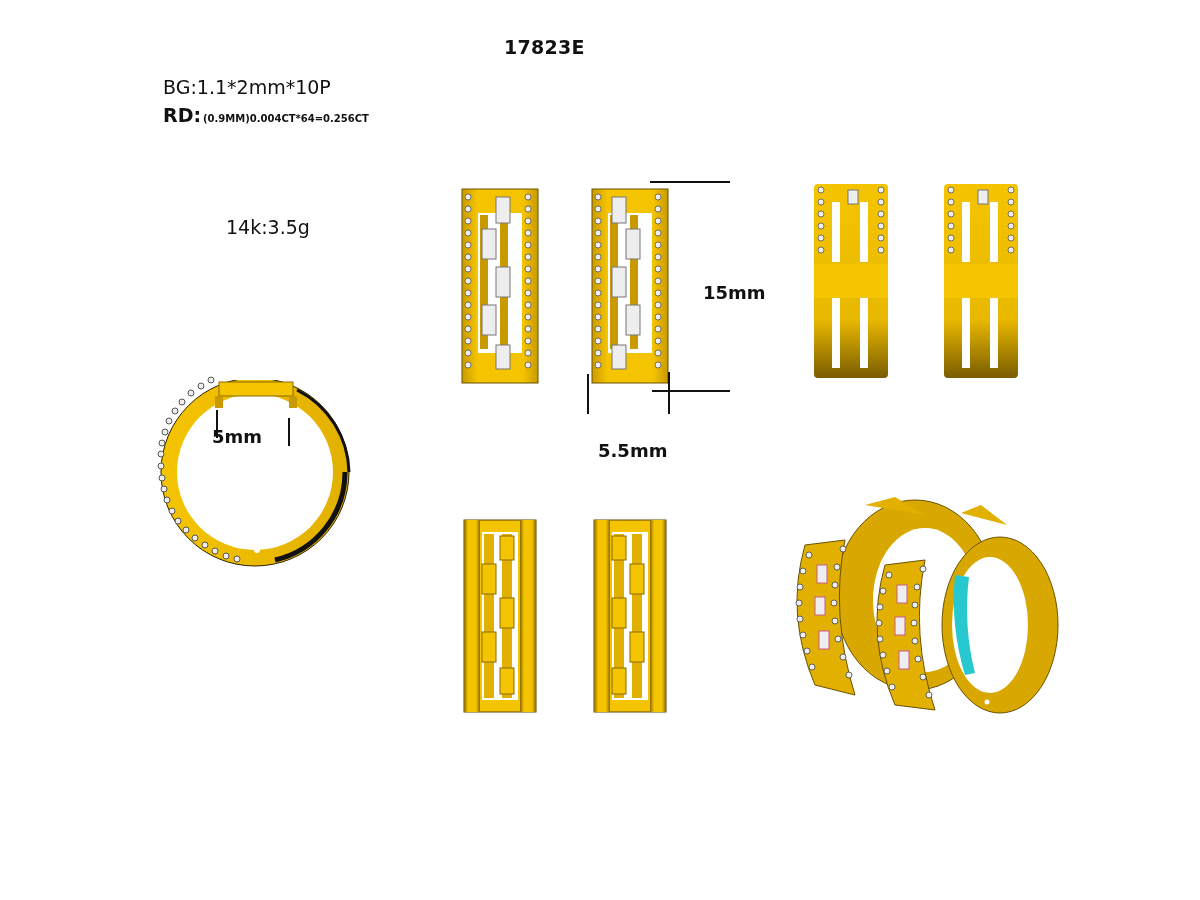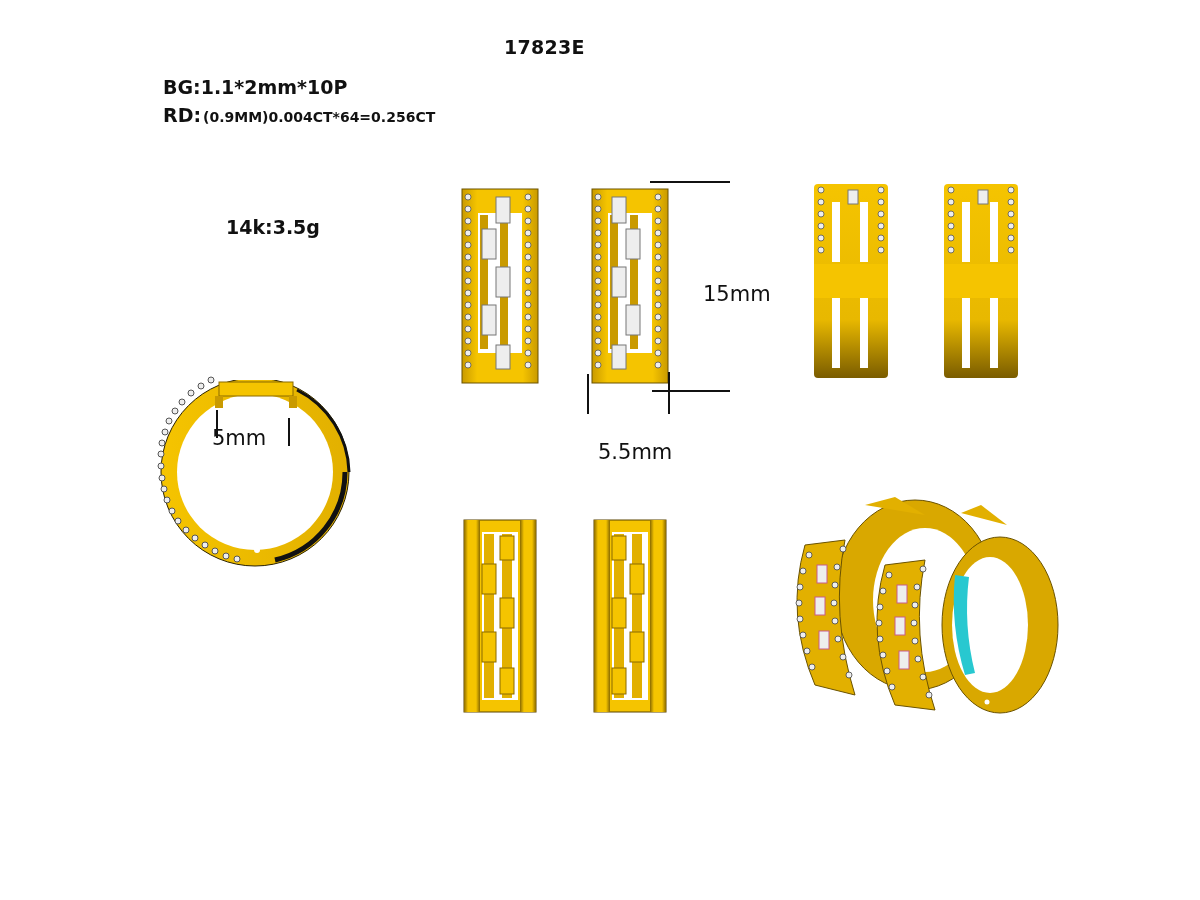--- a/index.html
+++ b/index.html
@@ -1,23 +1,23 @@
 <!DOCTYPE html>
 <html><head>
 <meta charset="utf-8">
 <style>
   html, body { margin:0; padding:0; background:#ffffff; }
   body { width:1200px; height:900px; position:relative; overflow:hidden; font-family:"DejaVu Sans", sans-serif; color:#111; }
   .abs { position:absolute; }
   .title { left:504px; top:36px; font-size:19px; font-weight:bold; letter-spacing:0.3px; }
-  .spec-bg { left:163px; top:76px; font-size:19px; font-weight:bold; }
+  .spec-bg { left:163px; top:76px; font-size:19px; font-weight:normal; }
   .spec-rd { left:163px; top:104px; font-size:19px; font-weight:bold; }
-  .spec-rd small { font-size:14px; font-weight:bold; margin-left:2px; }
-  .metal { left:226px; top:216px; font-size:19px; font-weight:bold; }
-  .dim { font-size:21px; font-weight:normal; }
+  .spec-rd small { font-size:10px; font-weight:bold; margin-left:2px; }
+  .metal { left:226px; top:216px; font-size:19px; font-weight:normal; }
+  .dim { font-size:18px; font-weight:bold; }
   .line { position:absolute; background:#111; }
   svg { position:absolute; overflow:visible; }
 </style>
 </head>
 <body>
 
 <div class="abs title">17823E</div>
 <div class="abs spec-bg">BG:1.1*2mm*10P</div>
 <div class="abs spec-rd">
   <span>RD:</span><small>(0.9MM)0.004CT*64=0.256CT</small>

